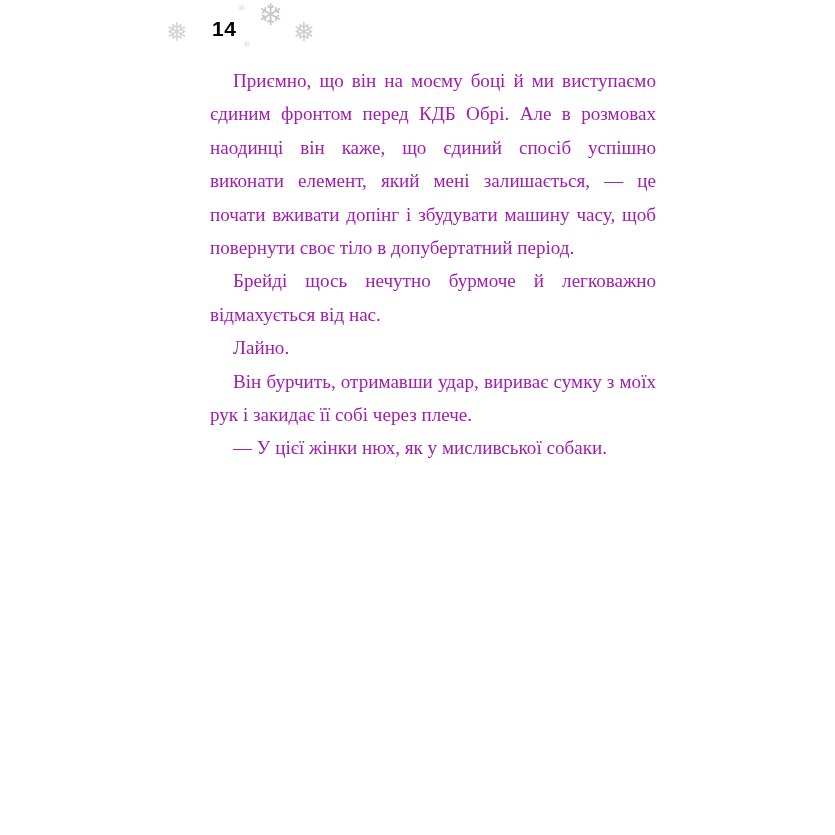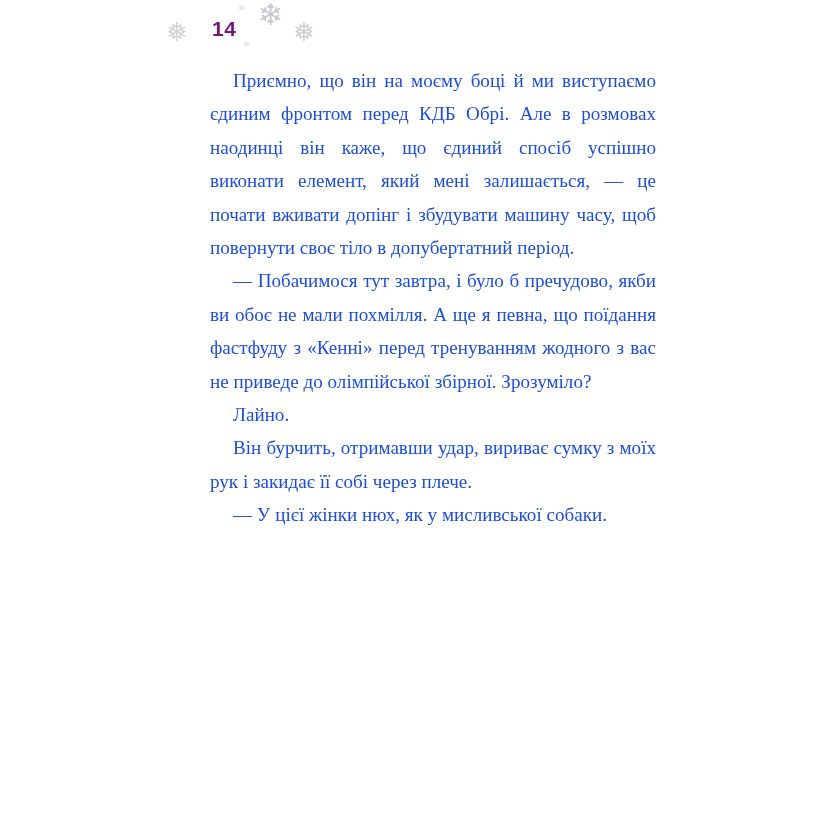--- a/index.html
+++ b/index.html
@@ -44,38 +44,38 @@
   .snowflake.sf-d { left: 238px; top: 4px;   font-size: 9px;  color: #dcdee1; }
   .snowflake.sf-e { left: 243px; top: 40px;  font-size: 9px;  color: #dcdee1; }
 
   #page-number {
     position: absolute;
     left: 212px;
     top: 17px;
     font-family: "Liberation Sans", "DejaVu Sans", sans-serif;
     font-size: 21px;
     font-weight: 700;
-    color: #701a75;
+    color: #000000;
     letter-spacing: 0.5px;
     text-align: center;
   }
 
   
   #text-column {
     position: absolute;
     left: 210px;
     top: 64px;
     width: 446px;
   }
 
   p.para {
     margin: 0;
     font-size: 19.1px;
     line-height: 33.4px;
-    color: #1d4ed8;
+    color: #a21caf;
     text-align: justify;
     text-indent: 23px;
     hyphens: manual;
     word-spacing: 0px;
   }
 
   p.para.italic {
   }
 </style>
 </head>
@@ -87,20 +87,20 @@
     <span class="snowflake sf-a">❅</span>
     <span class="snowflake sf-b">❄</span>
     <span class="snowflake sf-c">❅</span>
     <span class="snowflake sf-d">❄</span>
     <span class="snowflake sf-e">❄</span>
     <div id="page-number">14</div>
   </div>
 
   <div id="text-column">
     <p class="para">Приємно, що він на моєму боці й ми виступаємо єдиним фронтом перед КДБ Обрі. Але в розмовах наодинці він каже, що єдиний спосіб успішно виконати елемент, який мені залишається, — це почати вживати допінг і збудувати машину часу, щоб повернути своє тіло в допубертатний період.</p>
-    <p class="para">— Побачимося тут завтра, і було б пречудово, якби ви обоє не мали похмілля. А ще я певна, що поїдання фастфуду з «Кенні» перед тренуванням жодного з вас не приведе до олімпійської збірної. Зрозуміло?</p>
+    <p class="para">Брейді щось нечутно бурмоче й легковажно відмахується від нас.</p>
     <p class="para italic">Лайно.</p>
     <p class="para">Він бурчить, отримавши удар, вириває сумку з моїх рук і закидає її собі через плече.</p>
     <p class="para">— У цієї жінки нюх, як у мисливської собаки.</p>
 
   </div>
 
 </div>
 
 </body></html>

